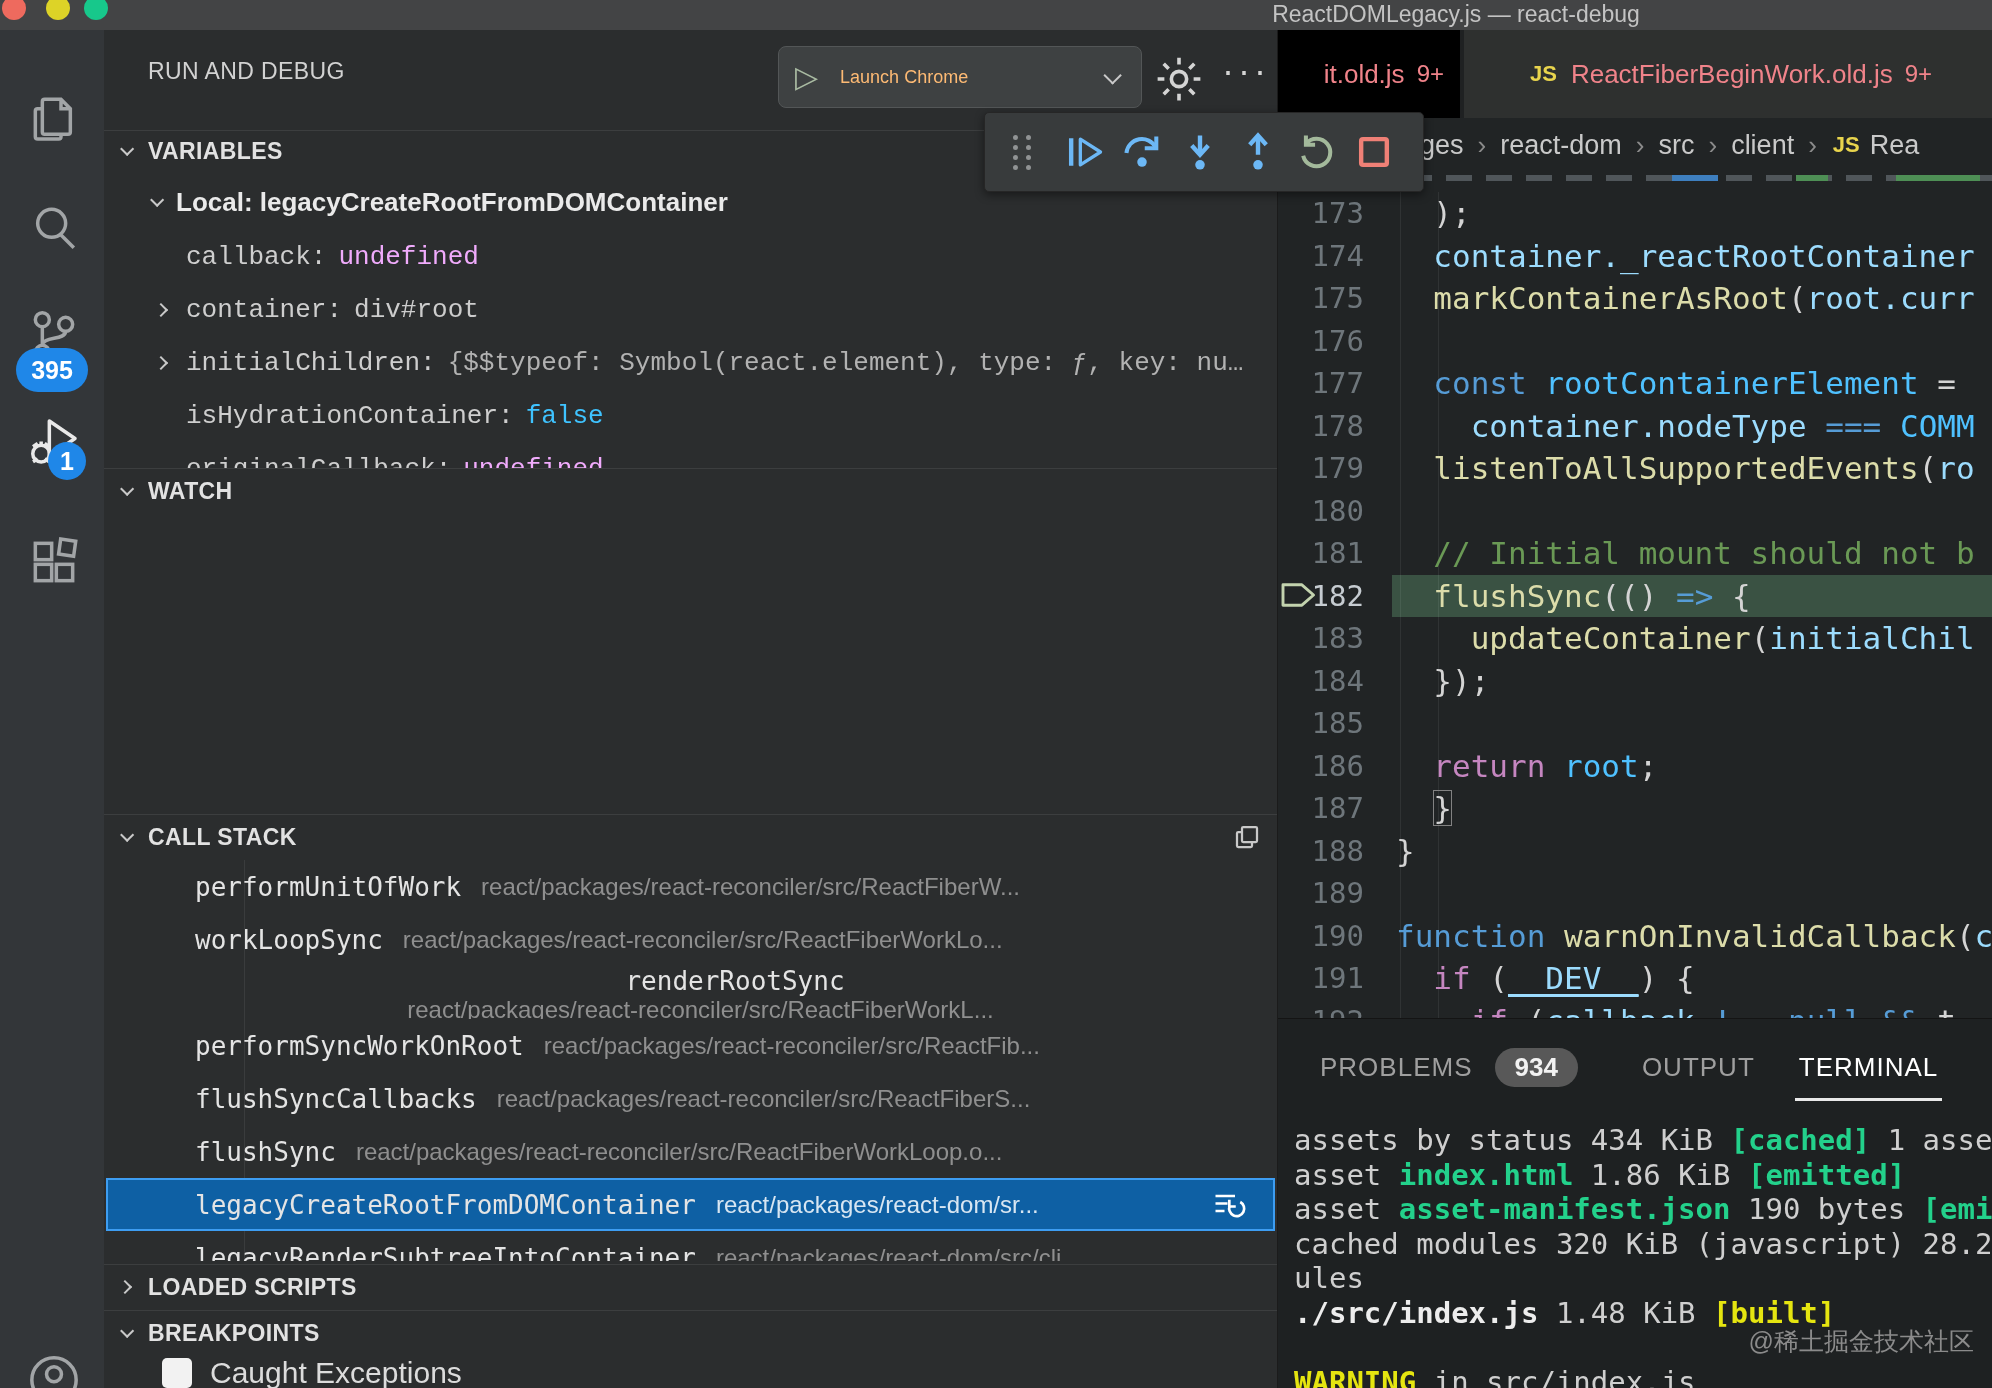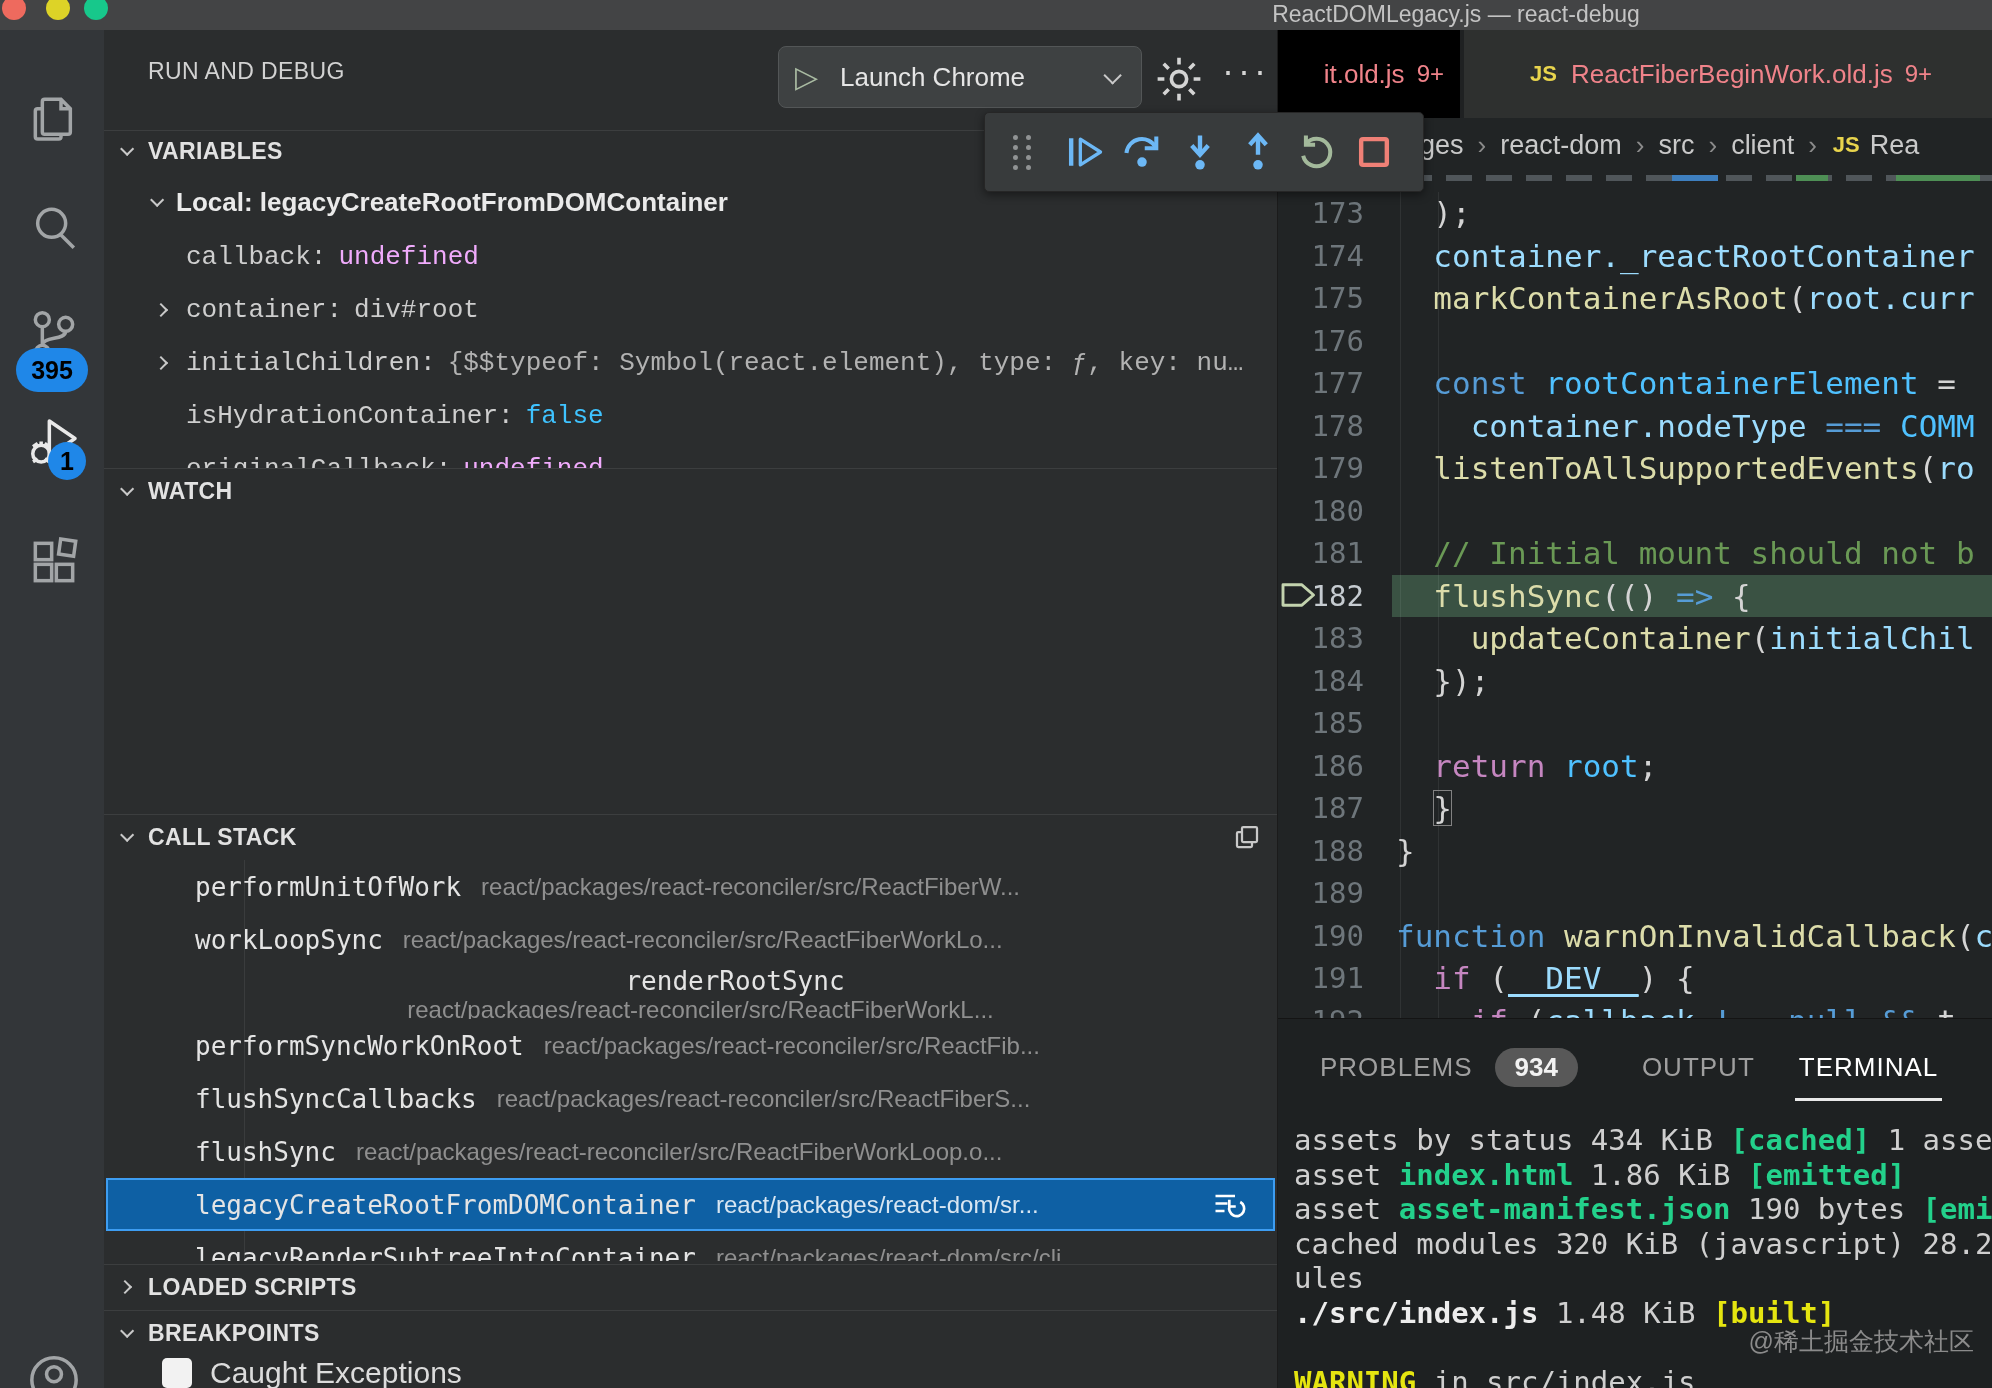--- a/index.html
+++ b/index.html
@@ -14,33 +14,33 @@
   .tl.yellow { left:46px; background:#ddd327; }
   .tl.green  { left:84px; background:#17c88b; }
   .win-title { position:absolute; left:1456px; top:0; transform:translateX(-50%); line-height:28px;
     font-size:23px; color:#c3c3c3; white-space:nowrap; }
 
   
   .activitybar { position:absolute; left:0; top:30px; width:104px; bottom:0; background:#333639; }
   .ab-item { position:absolute; left:26px; width:56px; height:56px; color:#a2a5a7; }
   .ab-item.active { color:#e9e9e9; }
   .ab-item svg { width:56px; height:56px; stroke:currentColor; fill:none; stroke-width:1.5; }
-  .ab-badge { position:absolute; background:#1f87e8; color:#000000; font-size:25px; font-weight:bold;
+  .ab-badge { position:absolute; background:#1f87e8; color:#ffffff; font-size:25px; font-weight:bold;
     border-radius:22px; text-align:center; }
   .badge-scm { left:16px; top:318px; width:72px; height:44px; line-height:44px; }
   .badge-dbg { left:48px; top:412px; width:38px; height:38px; line-height:38px; border-radius:50%; }
 
   
   .sidebar { position:absolute; left:104px; top:30px; width:1174px; bottom:0;
     background:#2b2d2e; border-right:1px solid #1b1b1b; }
   .sb-header-title { position:absolute; left:44px; top:28px; font-size:23px; color:#d2d2d2; letter-spacing:.4px; }
   .launch-box { position:absolute; left:674px; top:16px; width:364px; height:62px; background:#3e4142;
     border:1px solid #535657; border-radius:8px; display:flex; align-items:center; cursor:pointer; }
   .launch-play { margin-left:16px; font-size:30px; color:#a9bba2; line-height:1; }
-  .launch-label { margin-left:22px; font-size:26px; color:#e5e5e5; flex:1; }
+  .launch-label { margin-left:22px; font-size:18px; color:#fdba74; flex:1; }
   .launch-chev { margin-right:24px; }
   .chev { display:inline-block; width:13px; height:13px; border-right:2.5px solid #c9c9c9;
     border-bottom:2.5px solid #c9c9c9; }
   .chev.down { transform:rotate(45deg) translateY(-3px); }
   .chev.right { transform:rotate(-45deg); }
   .chev.small { width:10px; height:10px; border-width:2px; }
   .gear-btn { position:absolute; left:1048px; top:22px; width:54px; height:54px; color:#d4d4d4; }
   .gear-btn svg { width:54px; height:54px; }
   .dots-btn { position:absolute; left:1118px; top:20px; font-size:36px; color:#d4d4d4; letter-spacing:4px; }
 

